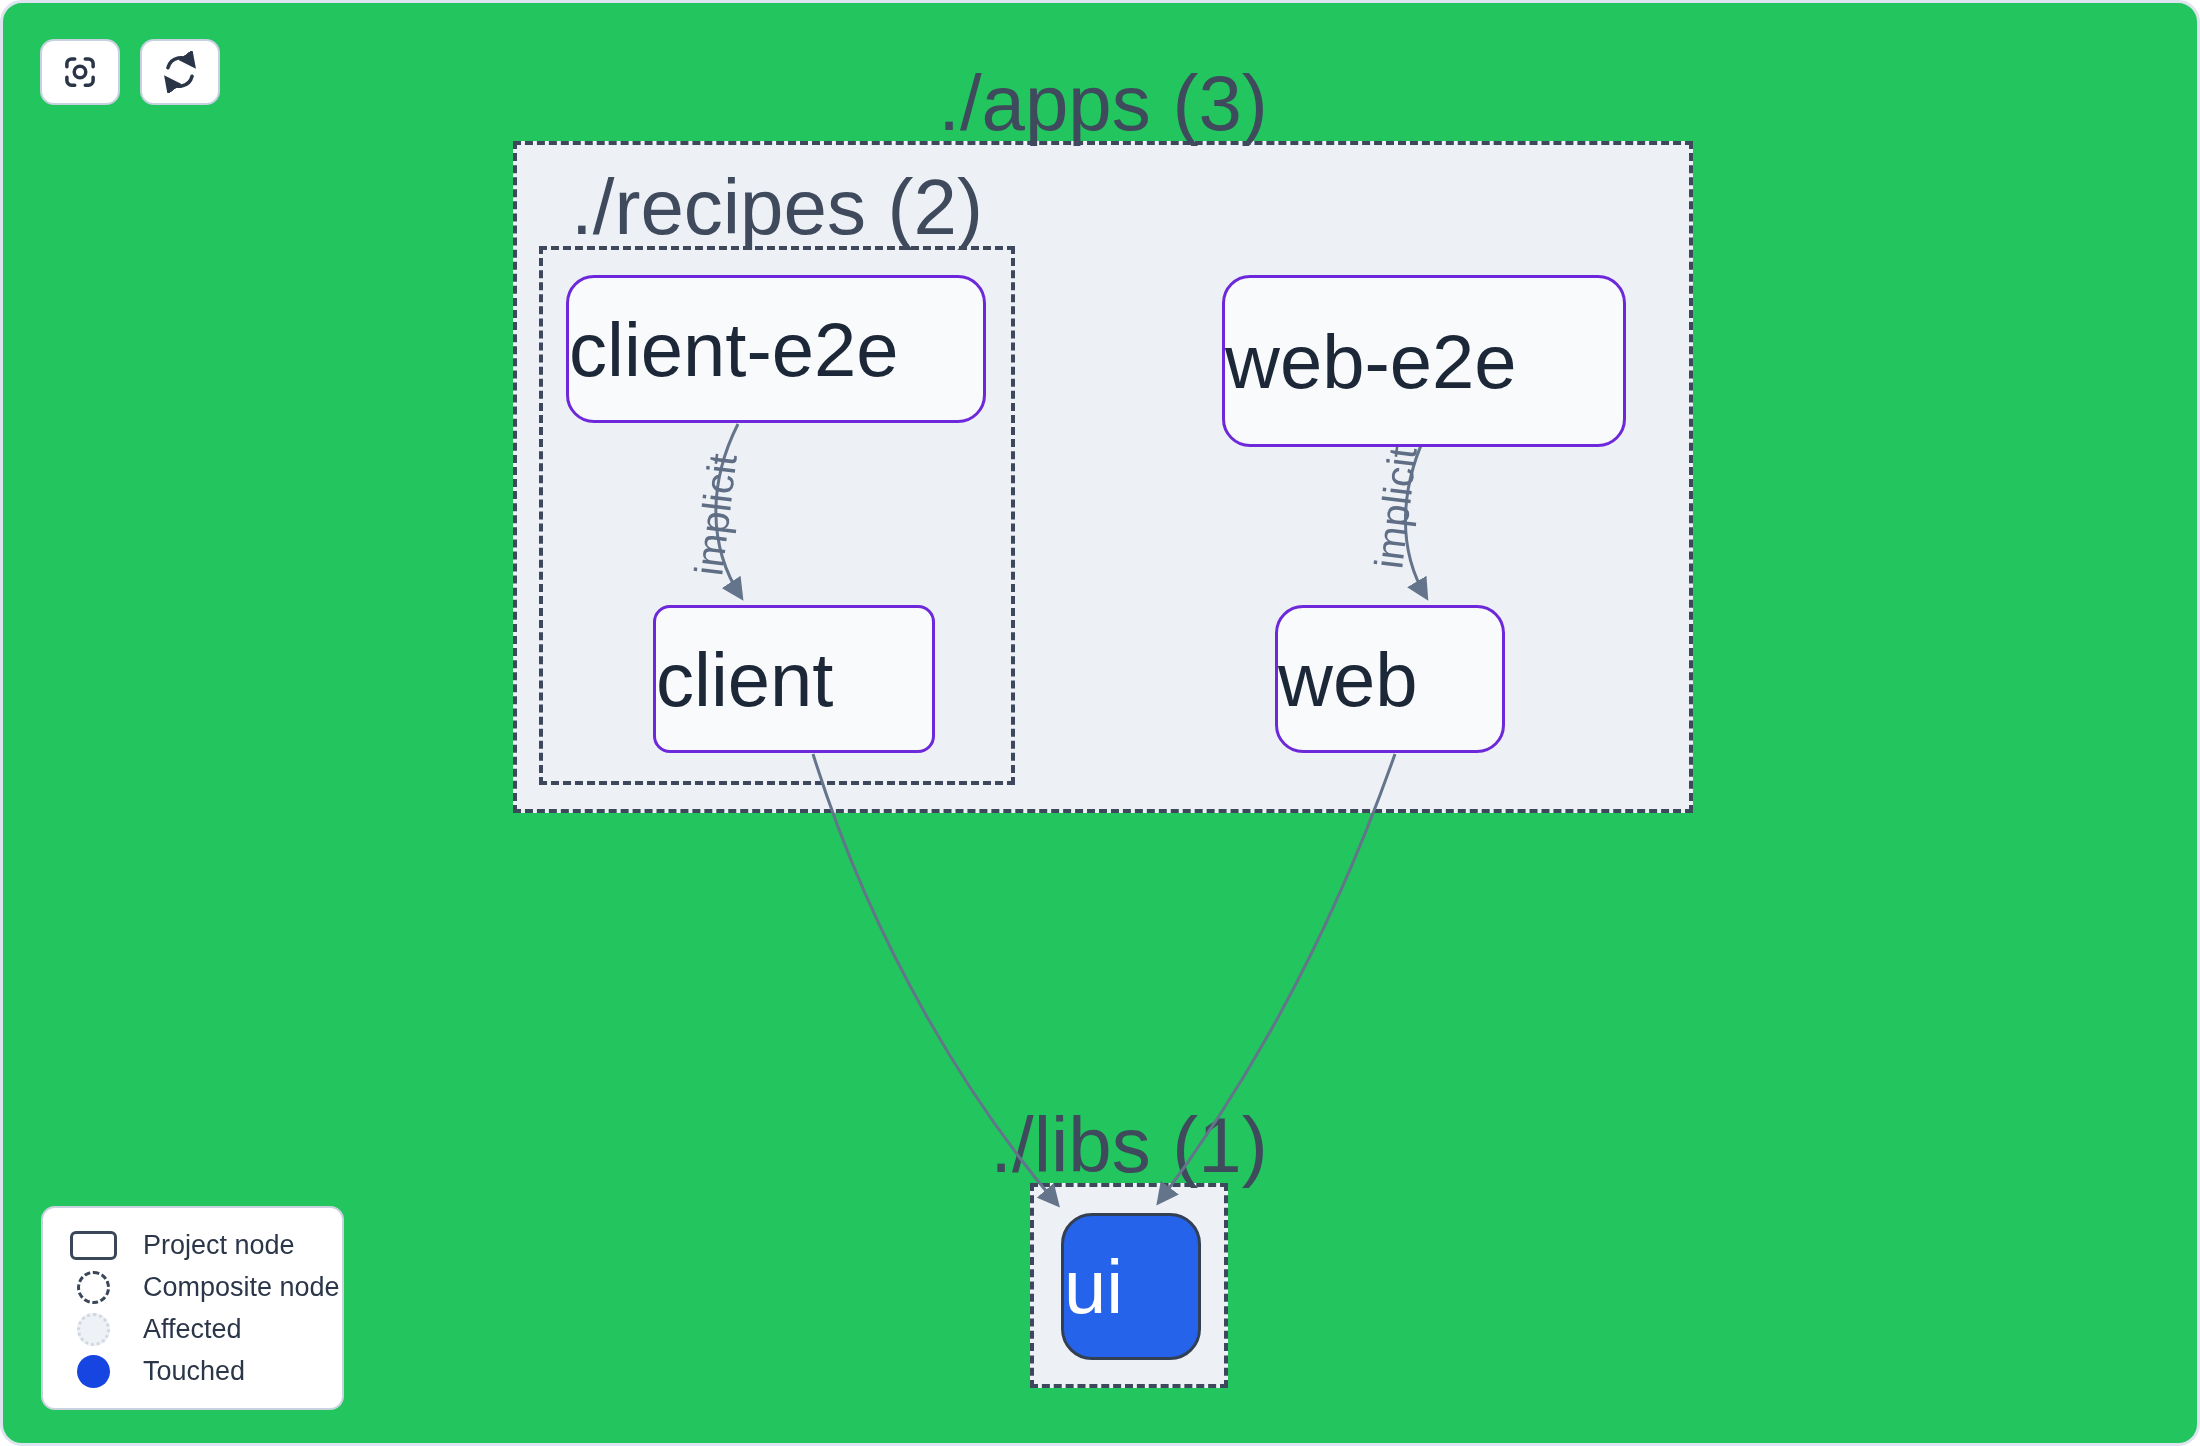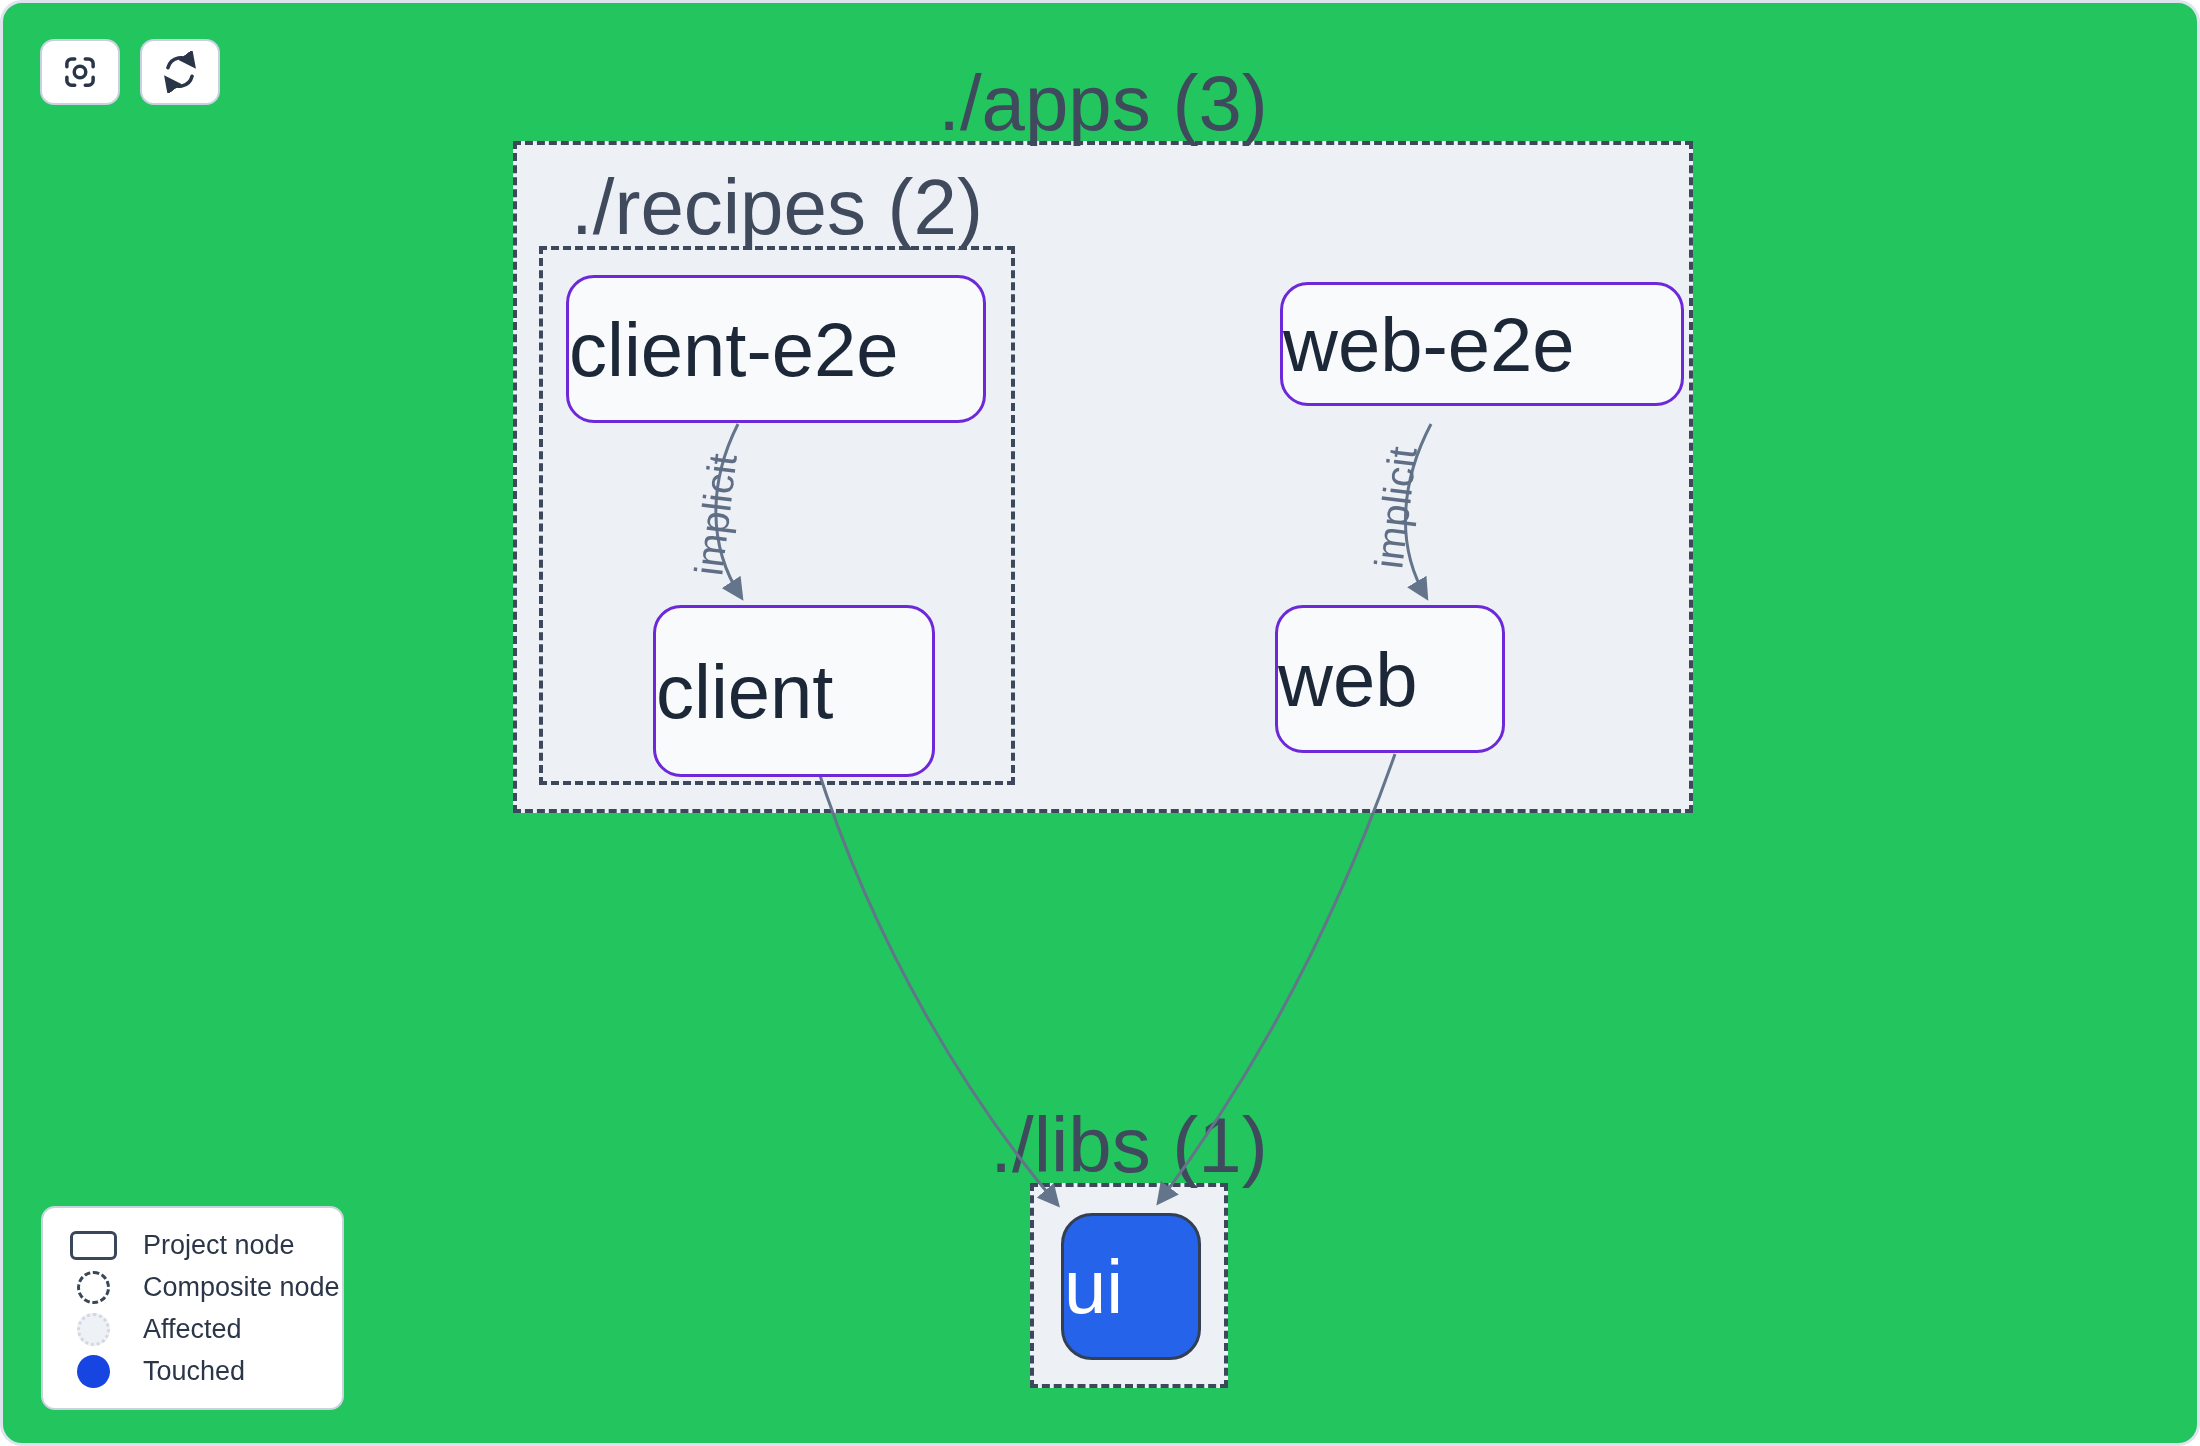--- a/index.html
+++ b/index.html
@@ -83,22 +83,22 @@
     z-index: 4;
     cursor: pointer;
   }
   .node.touched {
     background: #2563eb;
     border-color: #333f52;
     color: #ffffff;
     border-radius: 31px;
   }
   #node-client-e2e { left: 563px;  top: 272px;  width: 420px; height: 148px; }
-  #node-web-e2e    { left: 1277px; top: 272px;  width: 404px; height: 124px; margin-top: 7px; }
-  #node-client     { left: 650px;  top: 602px;  width: 282px; height: 172px; }
+  #node-web-e2e    { left: 1219px; top: 272px;  width: 404px; height: 172px; }
+  #node-client     { left: 650px;  top: 602px;  width: 282px; height: 148px; border-radius: 17px; }
   #node-web        { left: 1272px; top: 602px;  width: 230px; height: 148px; }
   #node-ui         { left: 1058px; top: 1210px; width: 140px; height: 147px; }
 
   
   .legend {
     position: absolute;
     left: 38px; top: 1203px;
     width: 303px; height: 204px;
     background: #ffffff;
     border: 2px solid #c9d3e0;

